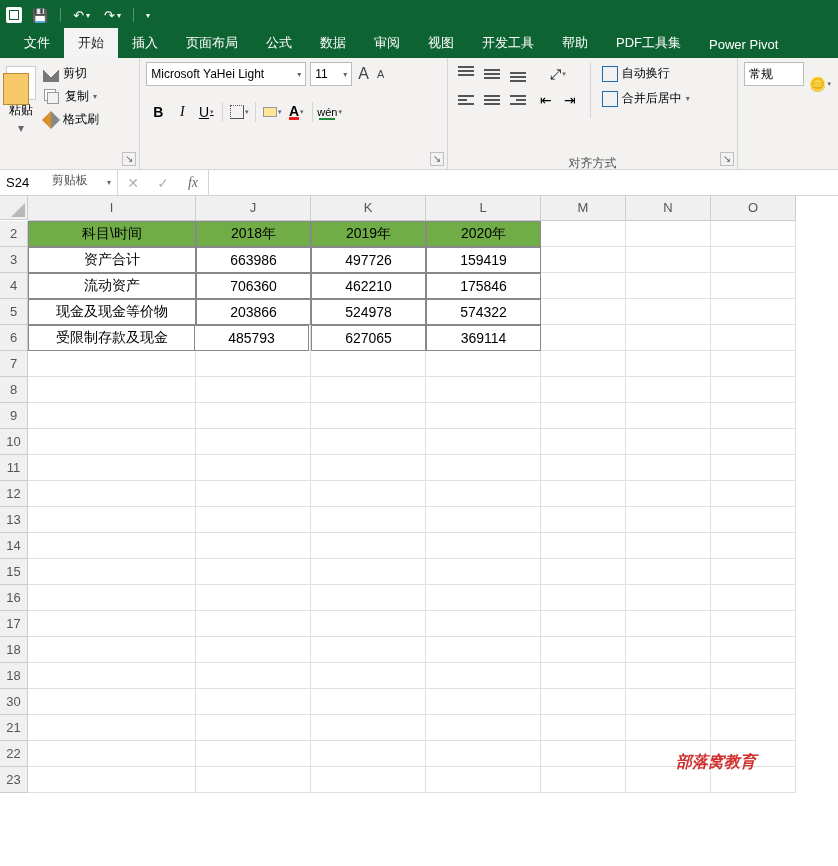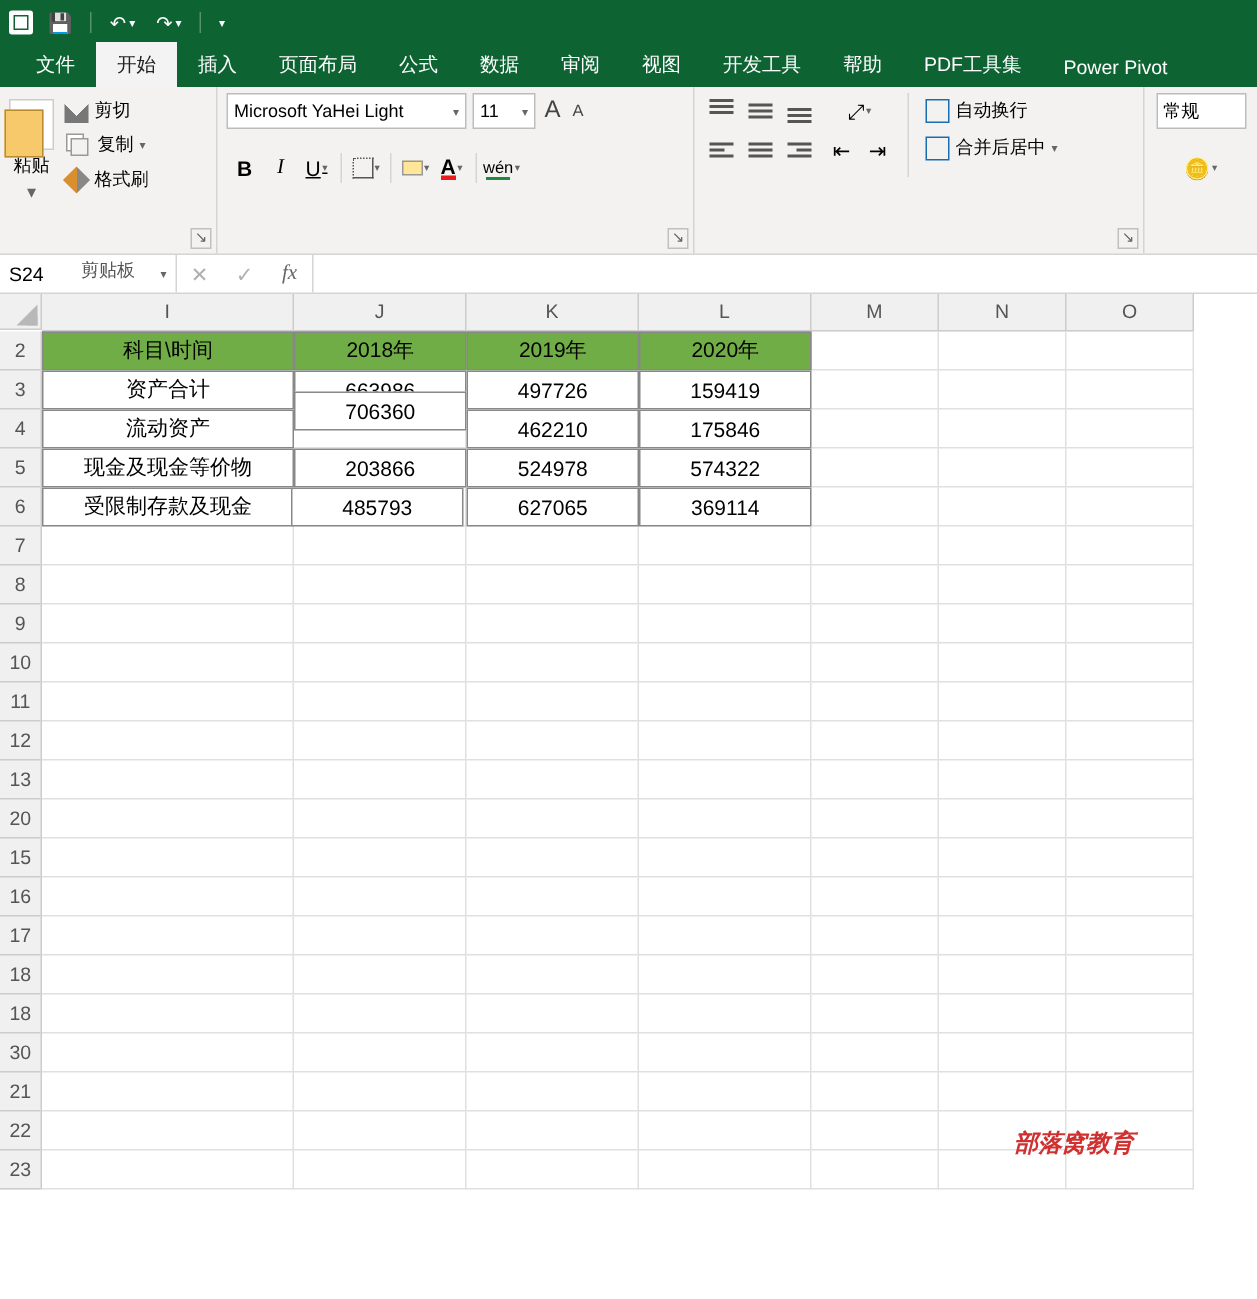--- a/index.html
+++ b/index.html
@@ -247,25 +247,26 @@
             <span class="wic"></span>
             <span>自动换行</span>
           </div>
         <div class="wbtn">
             <span class="wic"></span>
             <span>合并后居中</span>
             <span class="dd-ar"> ▾</span>
           </div>
       </div>
     </div>
+    <div class="grp-label">对齐方式</div>
     <div class="launcher">↘</div>
   </div>
 
   <div class="grp" style="flex:1; border-right:none;">
-    <div class="grp-body" style="flex-direction:column;align-items:center;">
+    <div class="grp-body" style="flex-direction:row;">
       <div class="num-box">
           <span>常规</span>
         </div>
       <div class="num-row">
         <div class="fbtn">🪙<span class="dd">▾</span></div>
       </div>
     </div>
   </div>
 </div>
 
@@ -303,21 +304,21 @@
           <div class="rh">4</div>
           <div class="rh">5</div>
           <div class="rh">6</div>
           <div class="rh">7</div>
           <div class="rh">8</div>
           <div class="rh">9</div>
           <div class="rh">10</div>
           <div class="rh">11</div>
           <div class="rh">12</div>
           <div class="rh">13</div>
-          <div class="rh">20</div>
+          <div class="rh">14</div>
           <div class="rh">15</div>
           <div class="rh">16</div>
           <div class="rh">17</div>
           <div class="rh">18</div>
           <div class="rh">18</div>
           <div class="rh">30</div>
           <div class="rh">21</div>
           <div class="rh">22</div>
           <div class="rh">23</div>
         </div>
@@ -525,21 +526,21 @@
         <div id="data-overlay" style="position: absolute; left: 0px; top: 0px;">
             <div class="data-cell hdr-cell" style="left: 0px; top: 0px; width: 168px;">科目\时间</div>
             <div class="data-cell hdr-cell" style="left: 168px; top: 0px; width: 115px;">2018年</div>
             <div class="data-cell hdr-cell" style="left: 283px; top: 0px; width: 115px;">2019年</div>
             <div class="data-cell hdr-cell" style="left: 398px; top: 0px; width: 115px;">2020年</div>
             <div class="data-cell" style="left: 0px; top: 26px; width: 168px;">资产合计</div>
             <div class="data-cell" style="left: 168px; top: 26px; width: 115px;">663986</div>
             <div class="data-cell" style="left: 283px; top: 26px; width: 115px;">497726</div>
             <div class="data-cell" style="left: 398px; top: 26px; width: 115px;">159419</div>
             <div class="data-cell" style="left: 0px; top: 52px; width: 168px;">流动资产</div>
-            <div class="data-cell" style="left: 168px; top: 40px; width: 115px;">706360</div>
+            <div class="data-cell" style="left: 168px; top: 52px; width: 115px;">706360</div>
             <div class="data-cell" style="left: 283px; top: 52px; width: 115px;">462210</div>
             <div class="data-cell" style="left: 398px; top: 52px; width: 115px;">175846</div>
             <div class="data-cell" style="left: 0px; top: 78px; width: 168px;">现金及现金等价物</div>
             <div class="data-cell" style="left: 168px; top: 78px; width: 115px;">203866</div>
             <div class="data-cell" style="left: 283px; top: 78px; width: 115px;">524978</div>
             <div class="data-cell" style="left: 398px; top: 78px; width: 115px;">574322</div>
             <div class="data-cell" style="left: 0px; top: 104px; width: 168px;">受限制存款及现金</div>
             <div class="data-cell" style="left: 166px; top: 104px; width: 115px;">485793</div>
             <div class="data-cell" style="left: 283px; top: 104px; width: 115px;">627065</div>
             <div class="data-cell" style="left: 398px; top: 104px; width: 115px;">369114</div>

